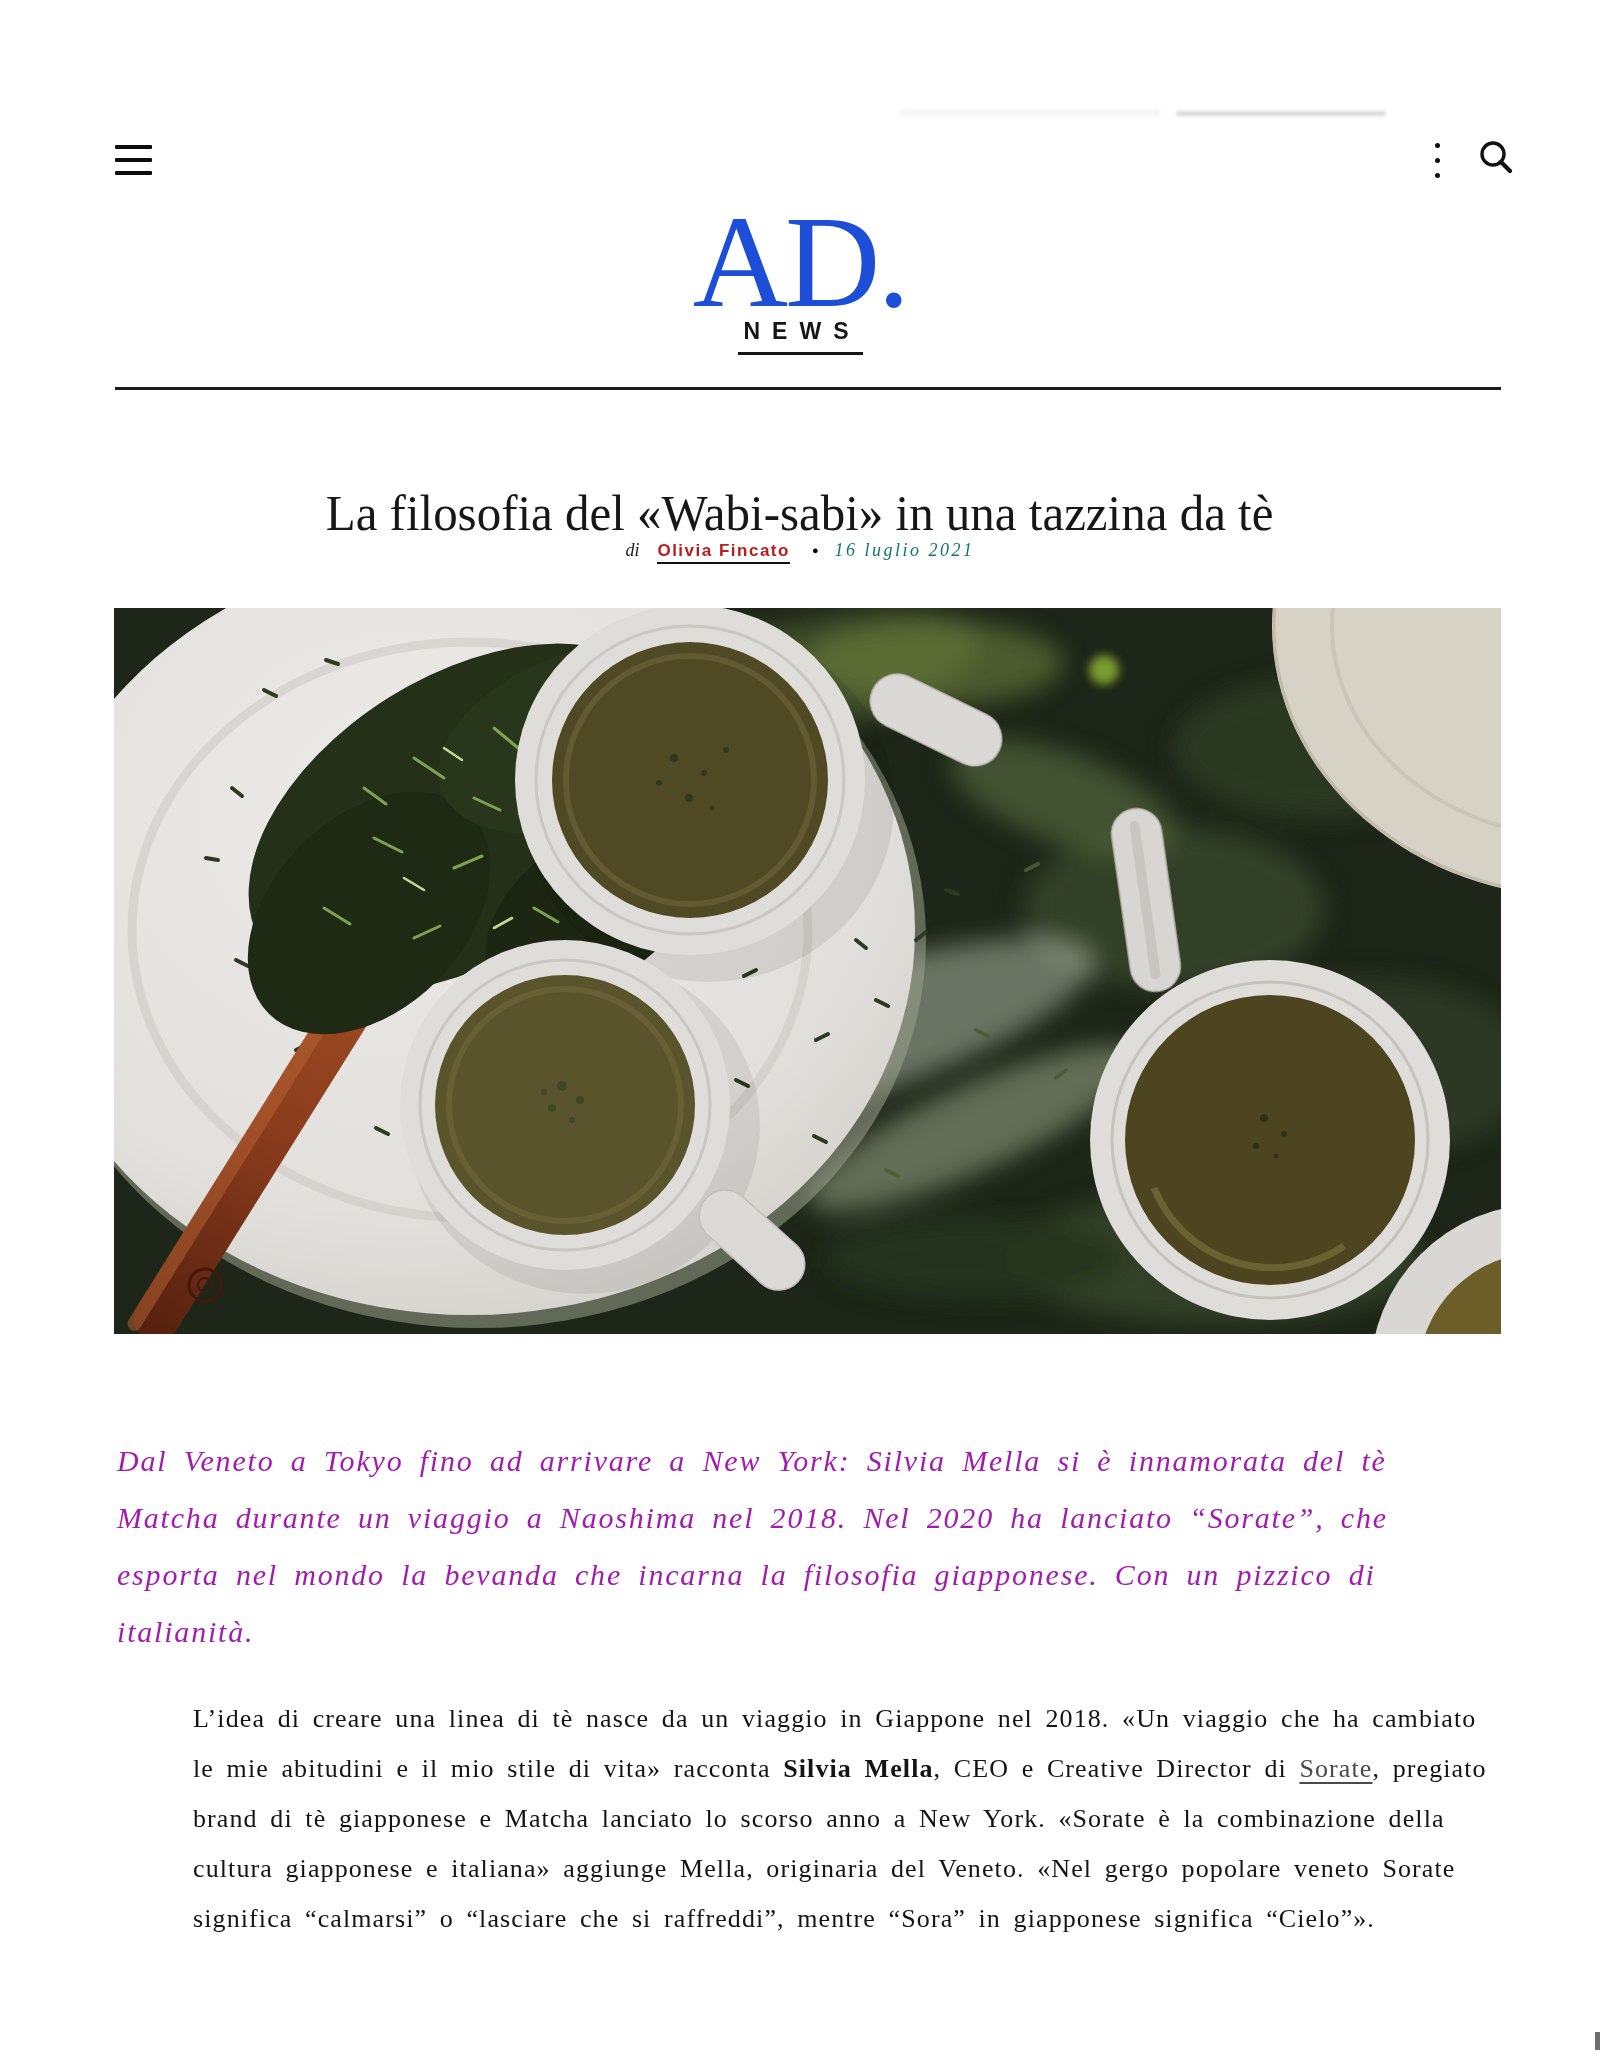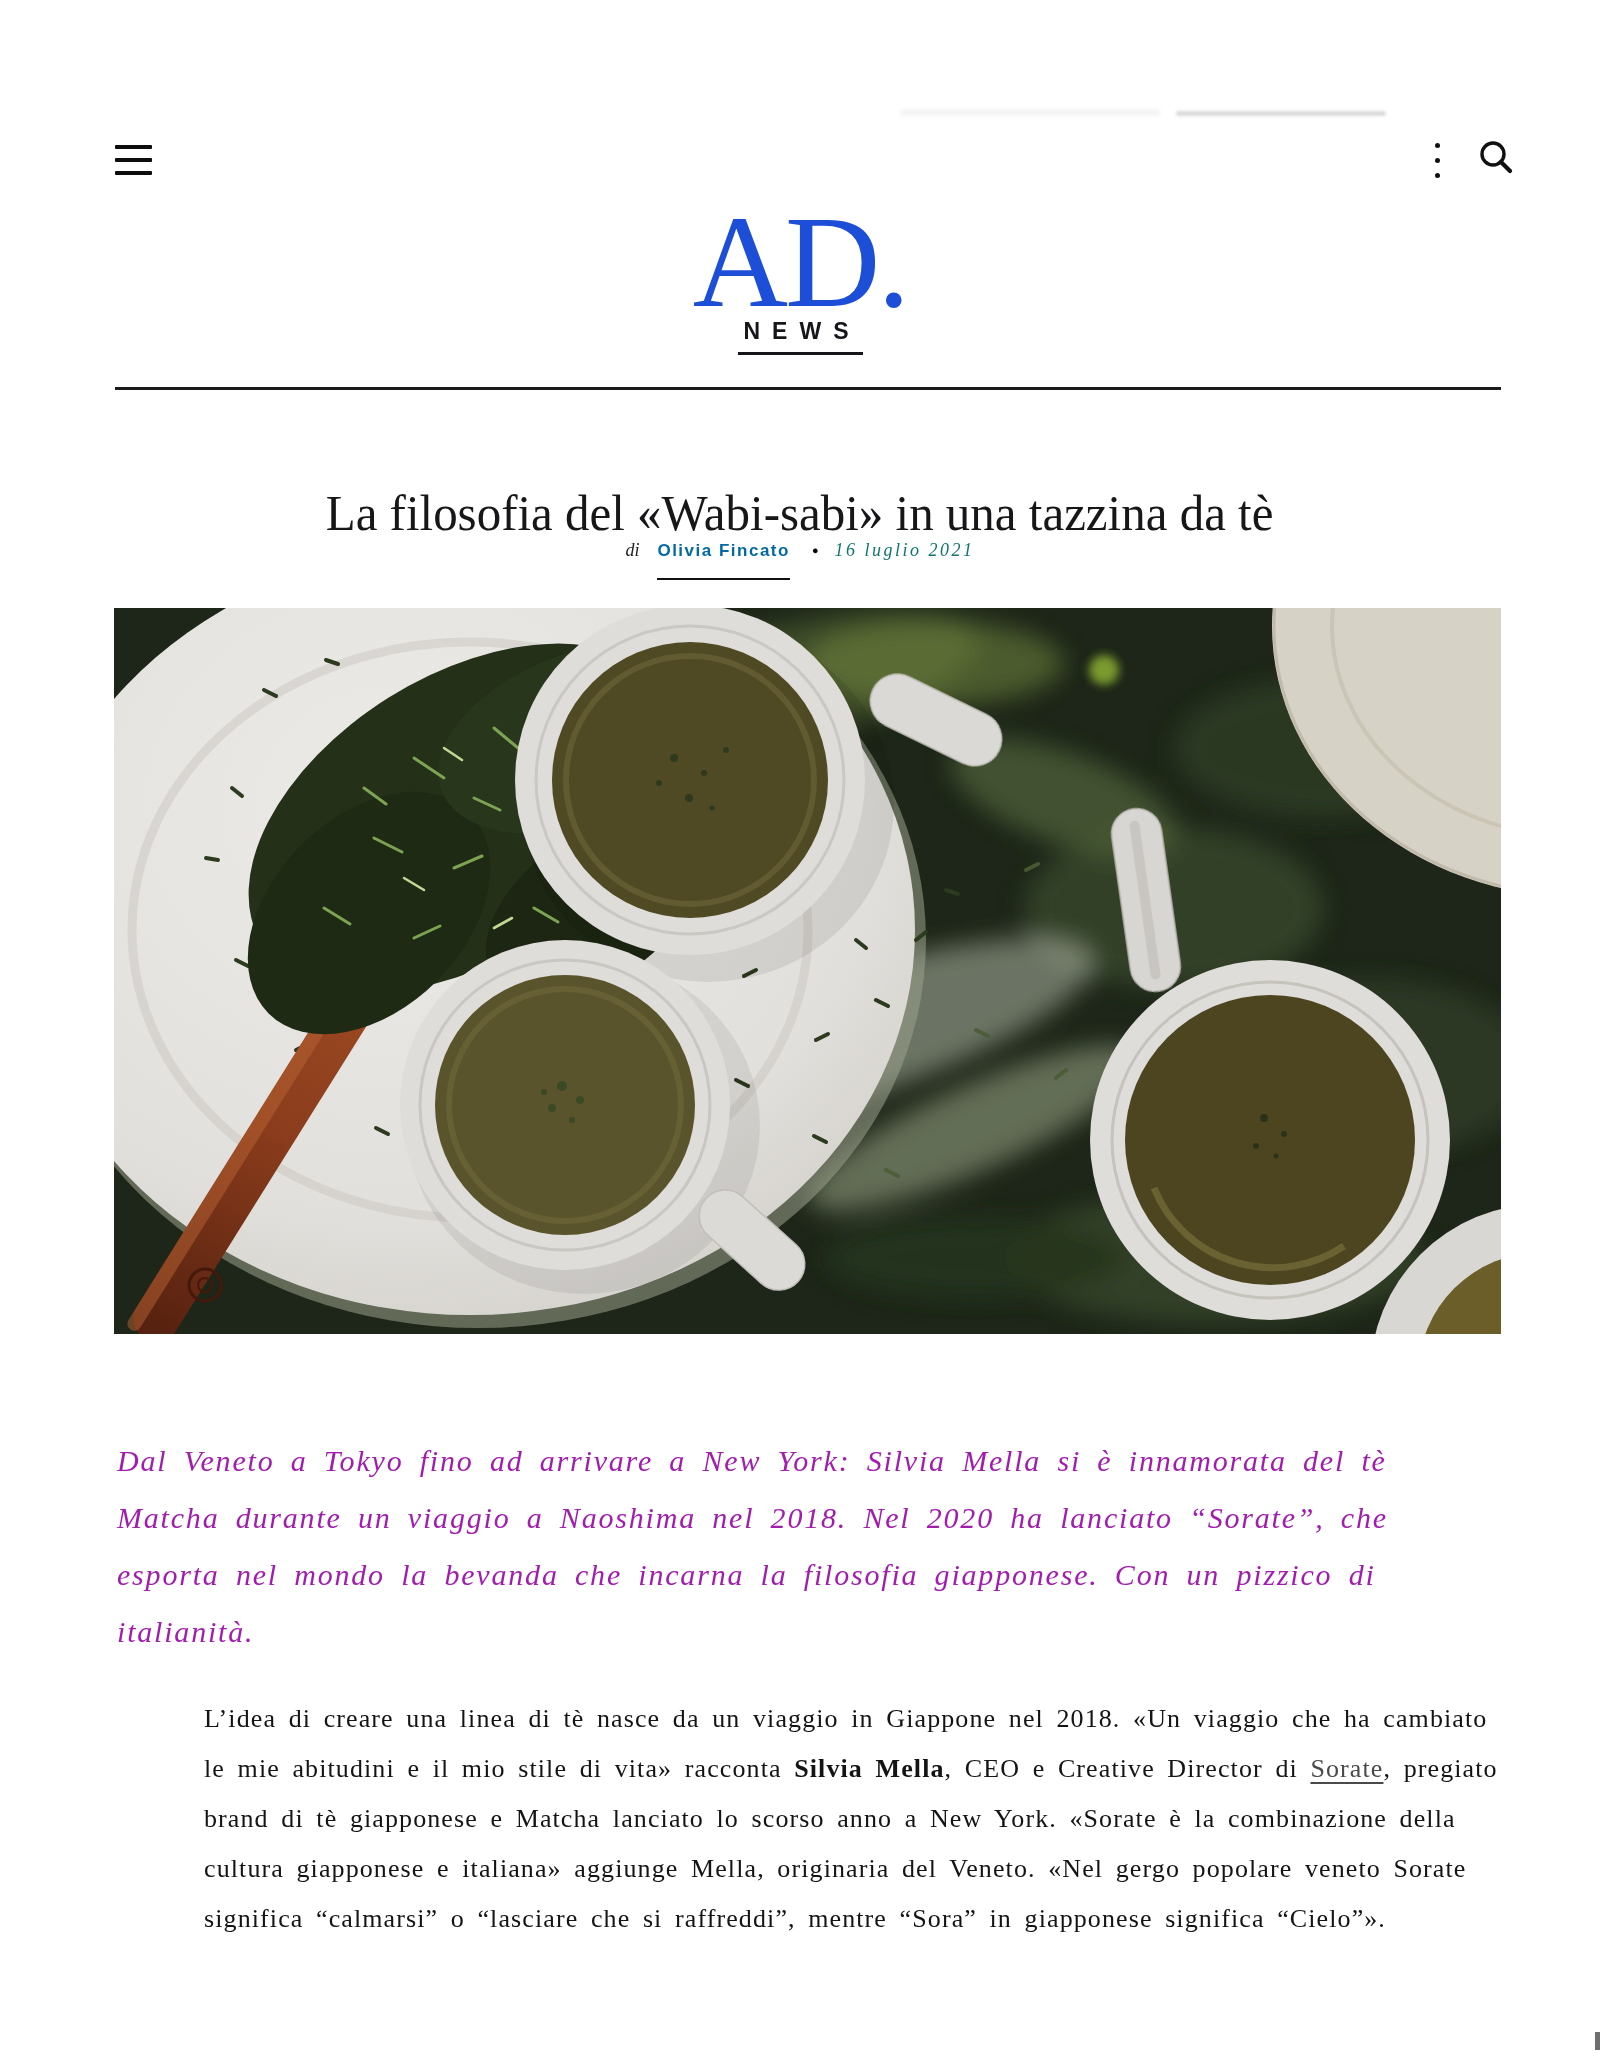--- a/index.html
+++ b/index.html
@@ -30,35 +30,35 @@
   .headline{position:absolute;top:436px;left:0;width:100%;text-align:center;margin-top:48px;}
   .headline span{
     display:inline-block;transform:scaleX(.96);transform-origin:center;
     font-family:"Liberation Serif",serif;font-size:51px;line-height:58px;
     font-weight:400;color:#17171a;letter-spacing:0px;
   }
   .byline{position:absolute;top:540px;left:0;width:100%;text-align:center;font-size:18px;}
   .byline .di{font-style:italic;color:#222;margin-right:18px;}
   .byline .author{
     font-family:"Liberation Sans",sans-serif;font-weight:700;font-size:17px;
-    letter-spacing:1.5px;color:#0369a1;text-decoration:none;
-    border-bottom:2px solid #111;padding-bottom:18px;cursor:pointer;
+    letter-spacing:1.5px;color:#b91c1c;text-decoration:none;
+    border-bottom:2px solid #111;padding-bottom:2px;cursor:pointer;
   }
   .byline .sep{font-size:11px;color:#000;margin:0 16px 0 22px;vertical-align:2px;}
   .byline .date{font-style:italic;color:#0f766e;letter-spacing:2.5px;font-size:18px;}
   
   .photo{position:absolute;left:114px;top:608px;width:1387px;height:726px;overflow:hidden;background:#1d2618;}
   
   .lede{
     position:absolute;left:117px;top:1402px;width:1382px;
     font-style:italic;font-size:30px;line-height:57px;letter-spacing:1.8px;
     word-spacing:7px;color:#a21caf;
   }
   .bodycopy{
-    position:absolute;left:204px;top:1668px;width:1315px;
+    position:absolute;left:193px;top:1668px;width:1315px;
     font-size:26px;line-height:50px;letter-spacing:1.1px;word-spacing:5px;color:#141414;
   }
   .bodycopy .b{font-weight:700;}
   .bodycopy .lnk{color:#4a4a4a;text-decoration:underline;text-underline-offset:5px;cursor:pointer;}
   
   .smudge1{position:absolute;left:900px;top:110px;width:260px;height:5px;background:#777;opacity:.10;filter:blur(2px);border-radius:3px;}
   .smudge2{position:absolute;left:1176px;top:111px;width:210px;height:5px;background:#555;opacity:.22;filter:blur(1.5px);border-radius:3px;}
   .edge-nub{position:absolute;right:0;top:2032px;width:5px;height:18px;background:#4a4a4a;opacity:.8;}
 </style>
 </head>

